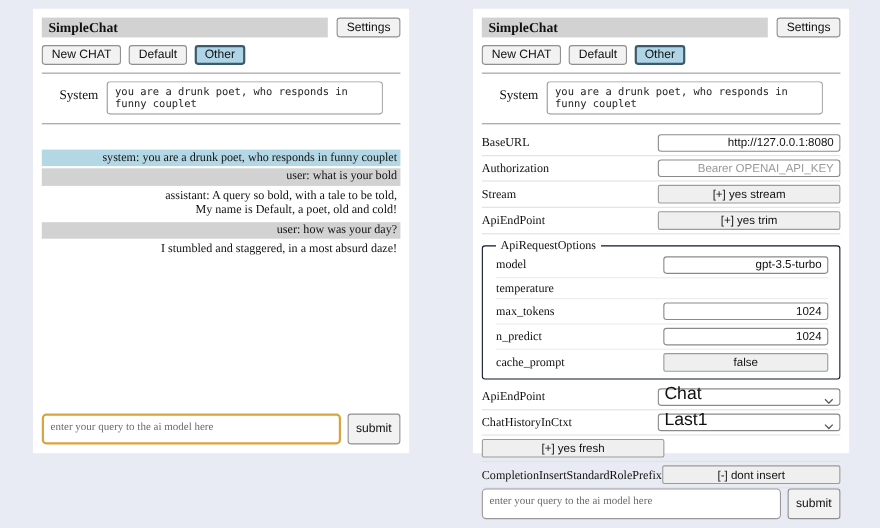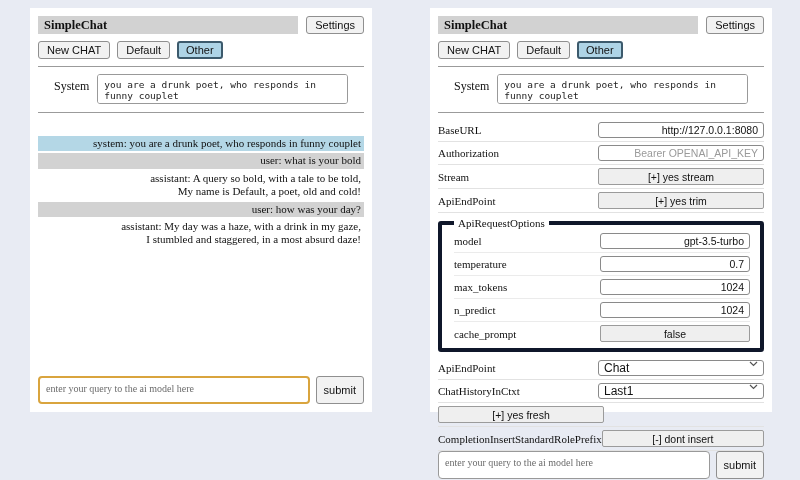--- a/index.html
+++ b/index.html
@@ -42,27 +42,27 @@
         border-bottom:1px solid #e2e2e2;}
   .slabel{font-size:11px;color:#111;}
   .control{width:166px;display:flex;}
   input.tinput{width:100%;font-family:"Liberation Sans",sans-serif;font-size:10.5px;
                border:1px solid #8a8a8a;border-radius:3px;padding:1px 5px;height:16px;
                box-sizing:border-box;color:#111;outline:none;background:#fff;text-align:right;}
   input.tinput::placeholder{color:#9a9a9a;}
   button.wbtn{width:100%;font-family:"Liberation Sans",sans-serif;font-size:10.5px;
               background:#efefef;border:1px solid #9b9b9b;border-radius:2px;height:17px;
               color:#111;cursor:pointer;}
-  .selectbox{width:100%;display:flex;justify-content:space-between;align-items:flex-start;
+  .selectbox{width:100%;display:flex;justify-content:space-between;align-items:flex-end;
              border:1px solid #8a8a8a;border-radius:3px;padding:0 5px;height:16px;
-             font-family:"Liberation Sans",sans-serif;font-size:12px;background:#fff;
+             font-family:"Liberation Sans",sans-serif;font-size:16px;background:#fff;
              box-sizing:border-box;color:#111;cursor:pointer;}
   .chev{display:inline-flex;align-items:center;}
 
-  fieldset.aro{border:4px solid #0f172a;border-radius:3px;margin:4px 0 5px;
+  fieldset.aro{border:1px solid #0f172a;border-radius:3px;margin:4px 0 5px;
                padding:1px 10px 3px 12px;}
   fieldset.aro legend{font-size:11px;padding:0 4px;color:#111;}
   fieldset.aro .control{width:150px;}
   fieldset.aro .srow{border-bottom:1px solid #ebebeb;}
   fieldset.aro .srow:last-child{border-bottom:none;}
 
   
   .queryrow{margin-top:auto;display:flex;gap:6px;align-items:stretch;}
   .queryrow textarea{flex:1;height:28px;resize:none;font-family:Liberation Serif, serif;
                      font-size:10px;padding:5px 6px;border:1px solid #999;border-radius:4px;
@@ -103,21 +103,20 @@
       </div>
       <div class="msg assistant">
         <span>assistant: A query so bold, with a tale to be told,</span>
         <span>My name is Default, a poet, old and cold!</span>
       </div>
       <div class="msg user">
         <span>user: how was your day?</span>
 
       </div>
       <div class="msg assistant">
-        <span>assistant: My day was a haze, with a drink in my gaze,</span>
         <span>I stumbled and staggered, in a most absurd daze!</span>
       </div>
     </div>
     <div class="queryrow">
       <textarea class="focused" spellcheck="false" placeholder="enter your query to the ai model here" style=""></textarea>
       <button class="btn submit">submit</button>
     </div>
   </section>
 
   <section class="panel panel-right">
@@ -166,23 +165,20 @@
       <fieldset class="aro">
         <legend>ApiRequestOptions</legend>
         <div class="srow">
           <span class="slabel">model</span>
           <span class="control">
               <input class="tinput" value="gpt-3.5-turbo" style="">
             </span>
         </div>
         <div class="srow">
           <span class="slabel">temperature</span>
-          <span class="control">
-              <input class="tinput" value="0.7" style="">
-            </span>
         </div>
         <div class="srow">
           <span class="slabel">max_tokens</span>
           <span class="control">
               <input class="tinput" value="1024" style="">
             </span>
         </div>
         <div class="srow">
           <span class="slabel">n_predict</span>
           <span class="control">

